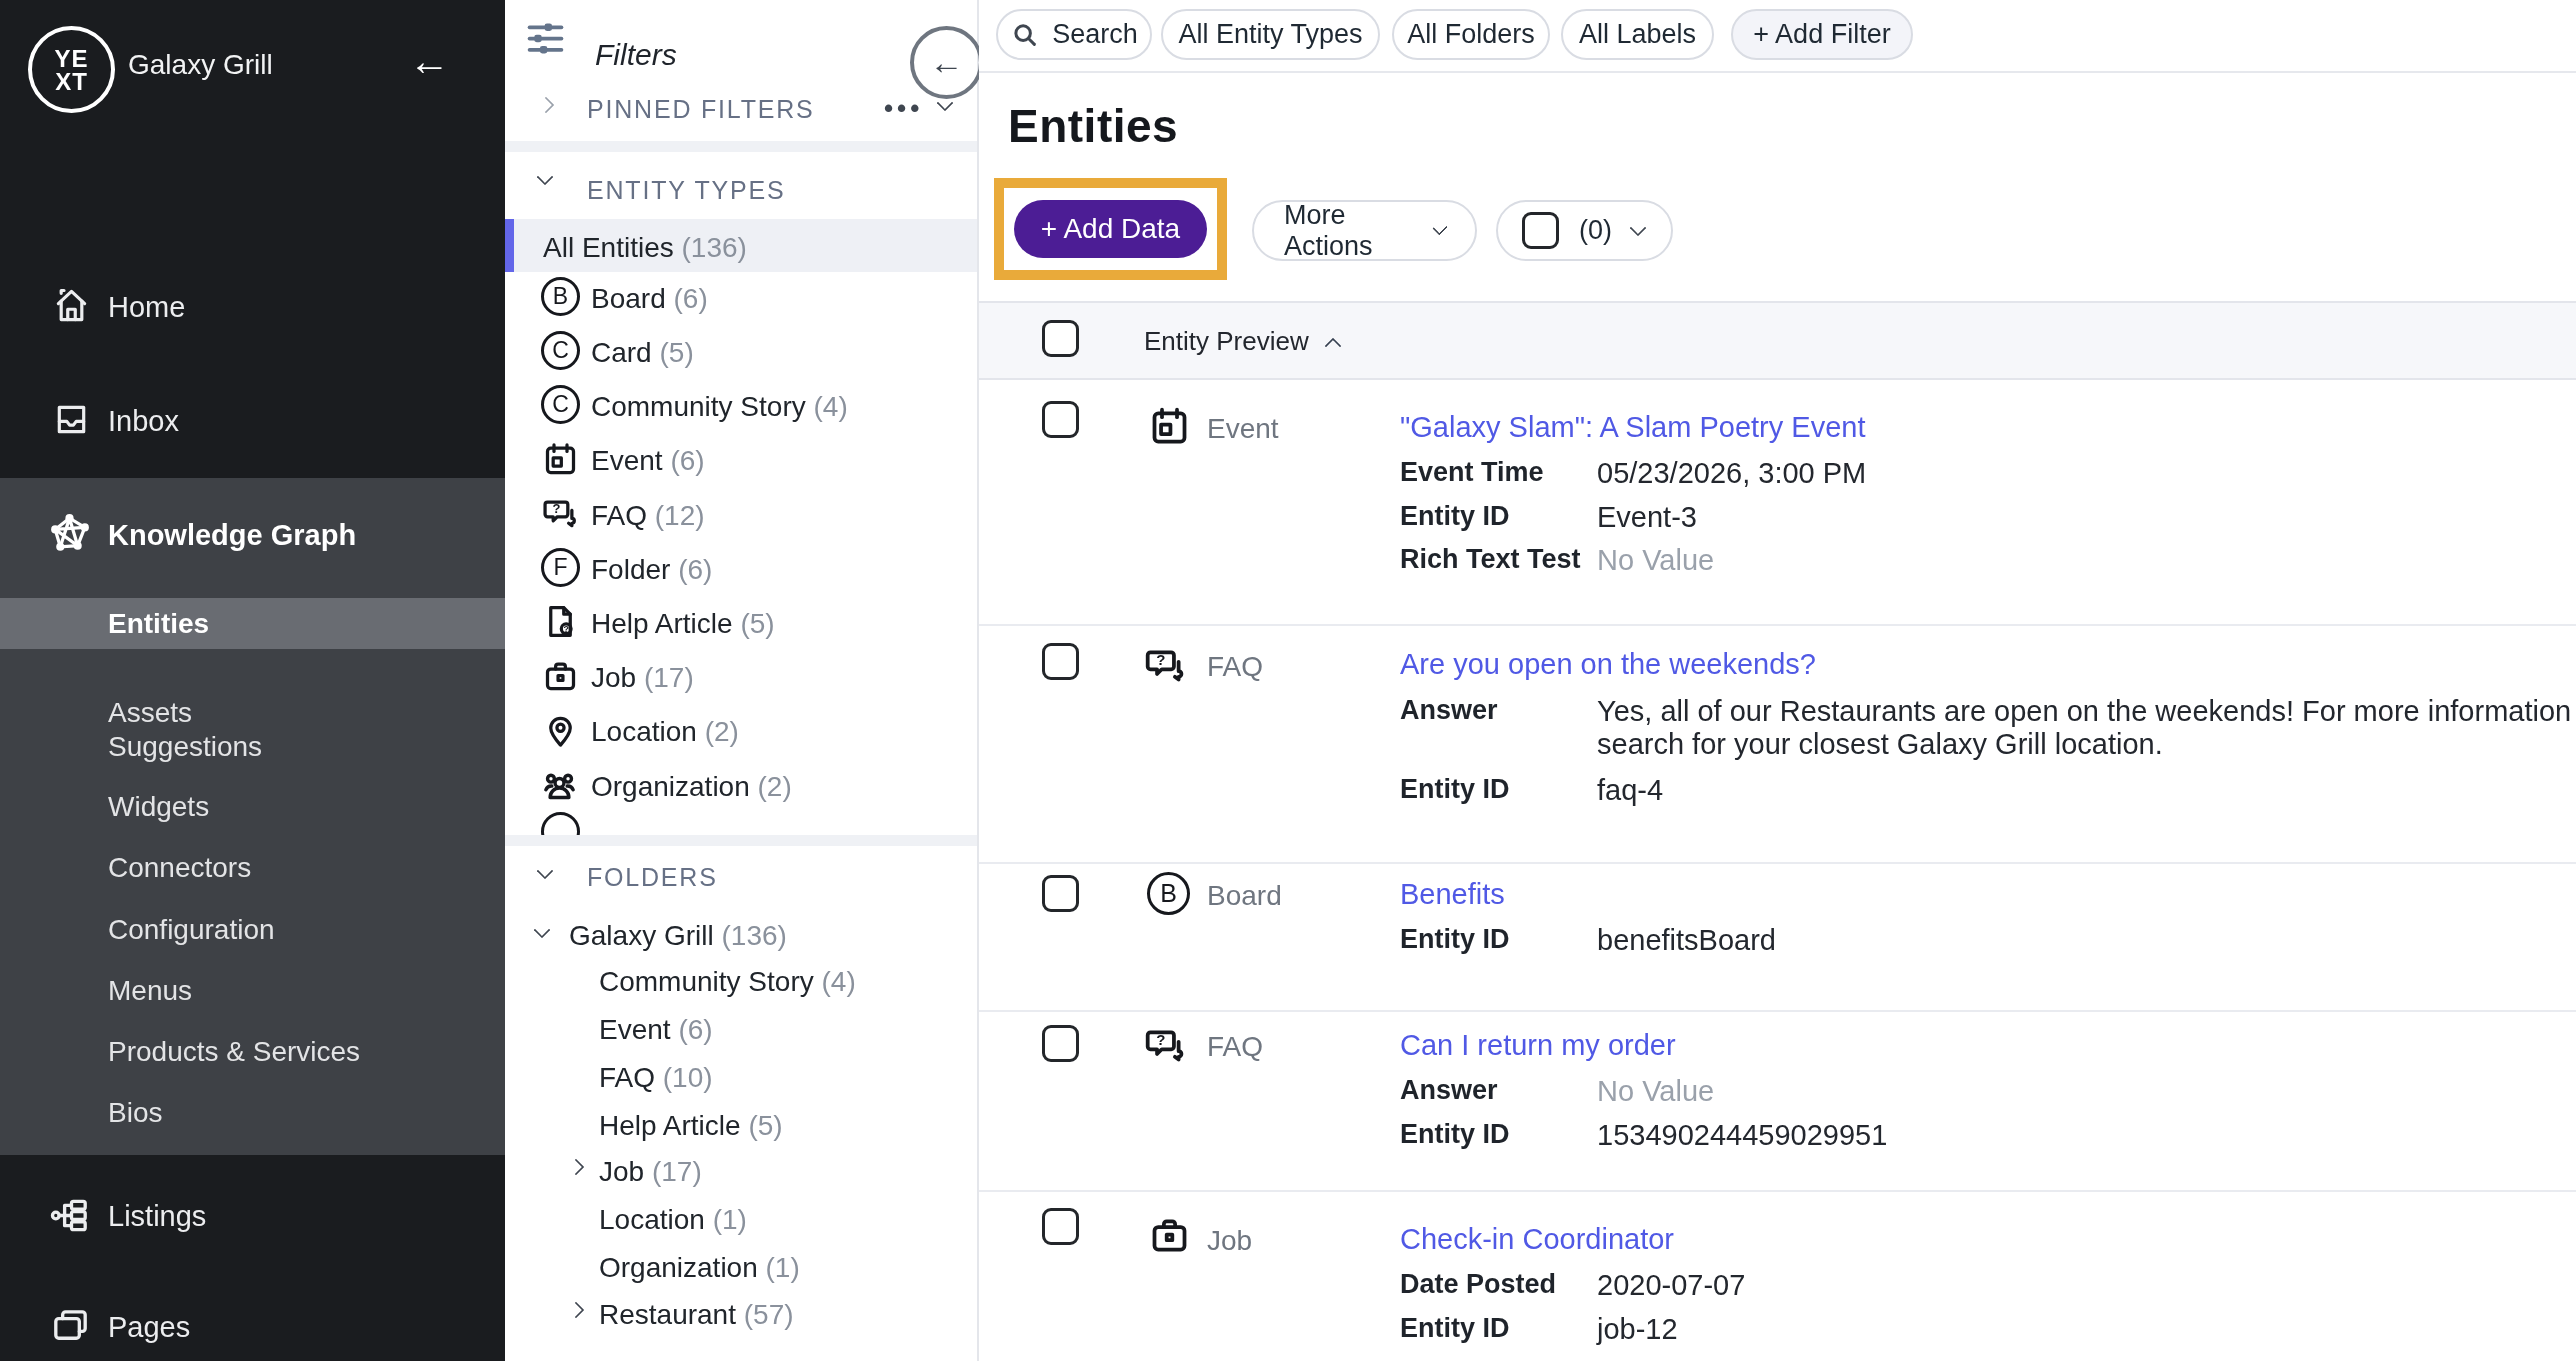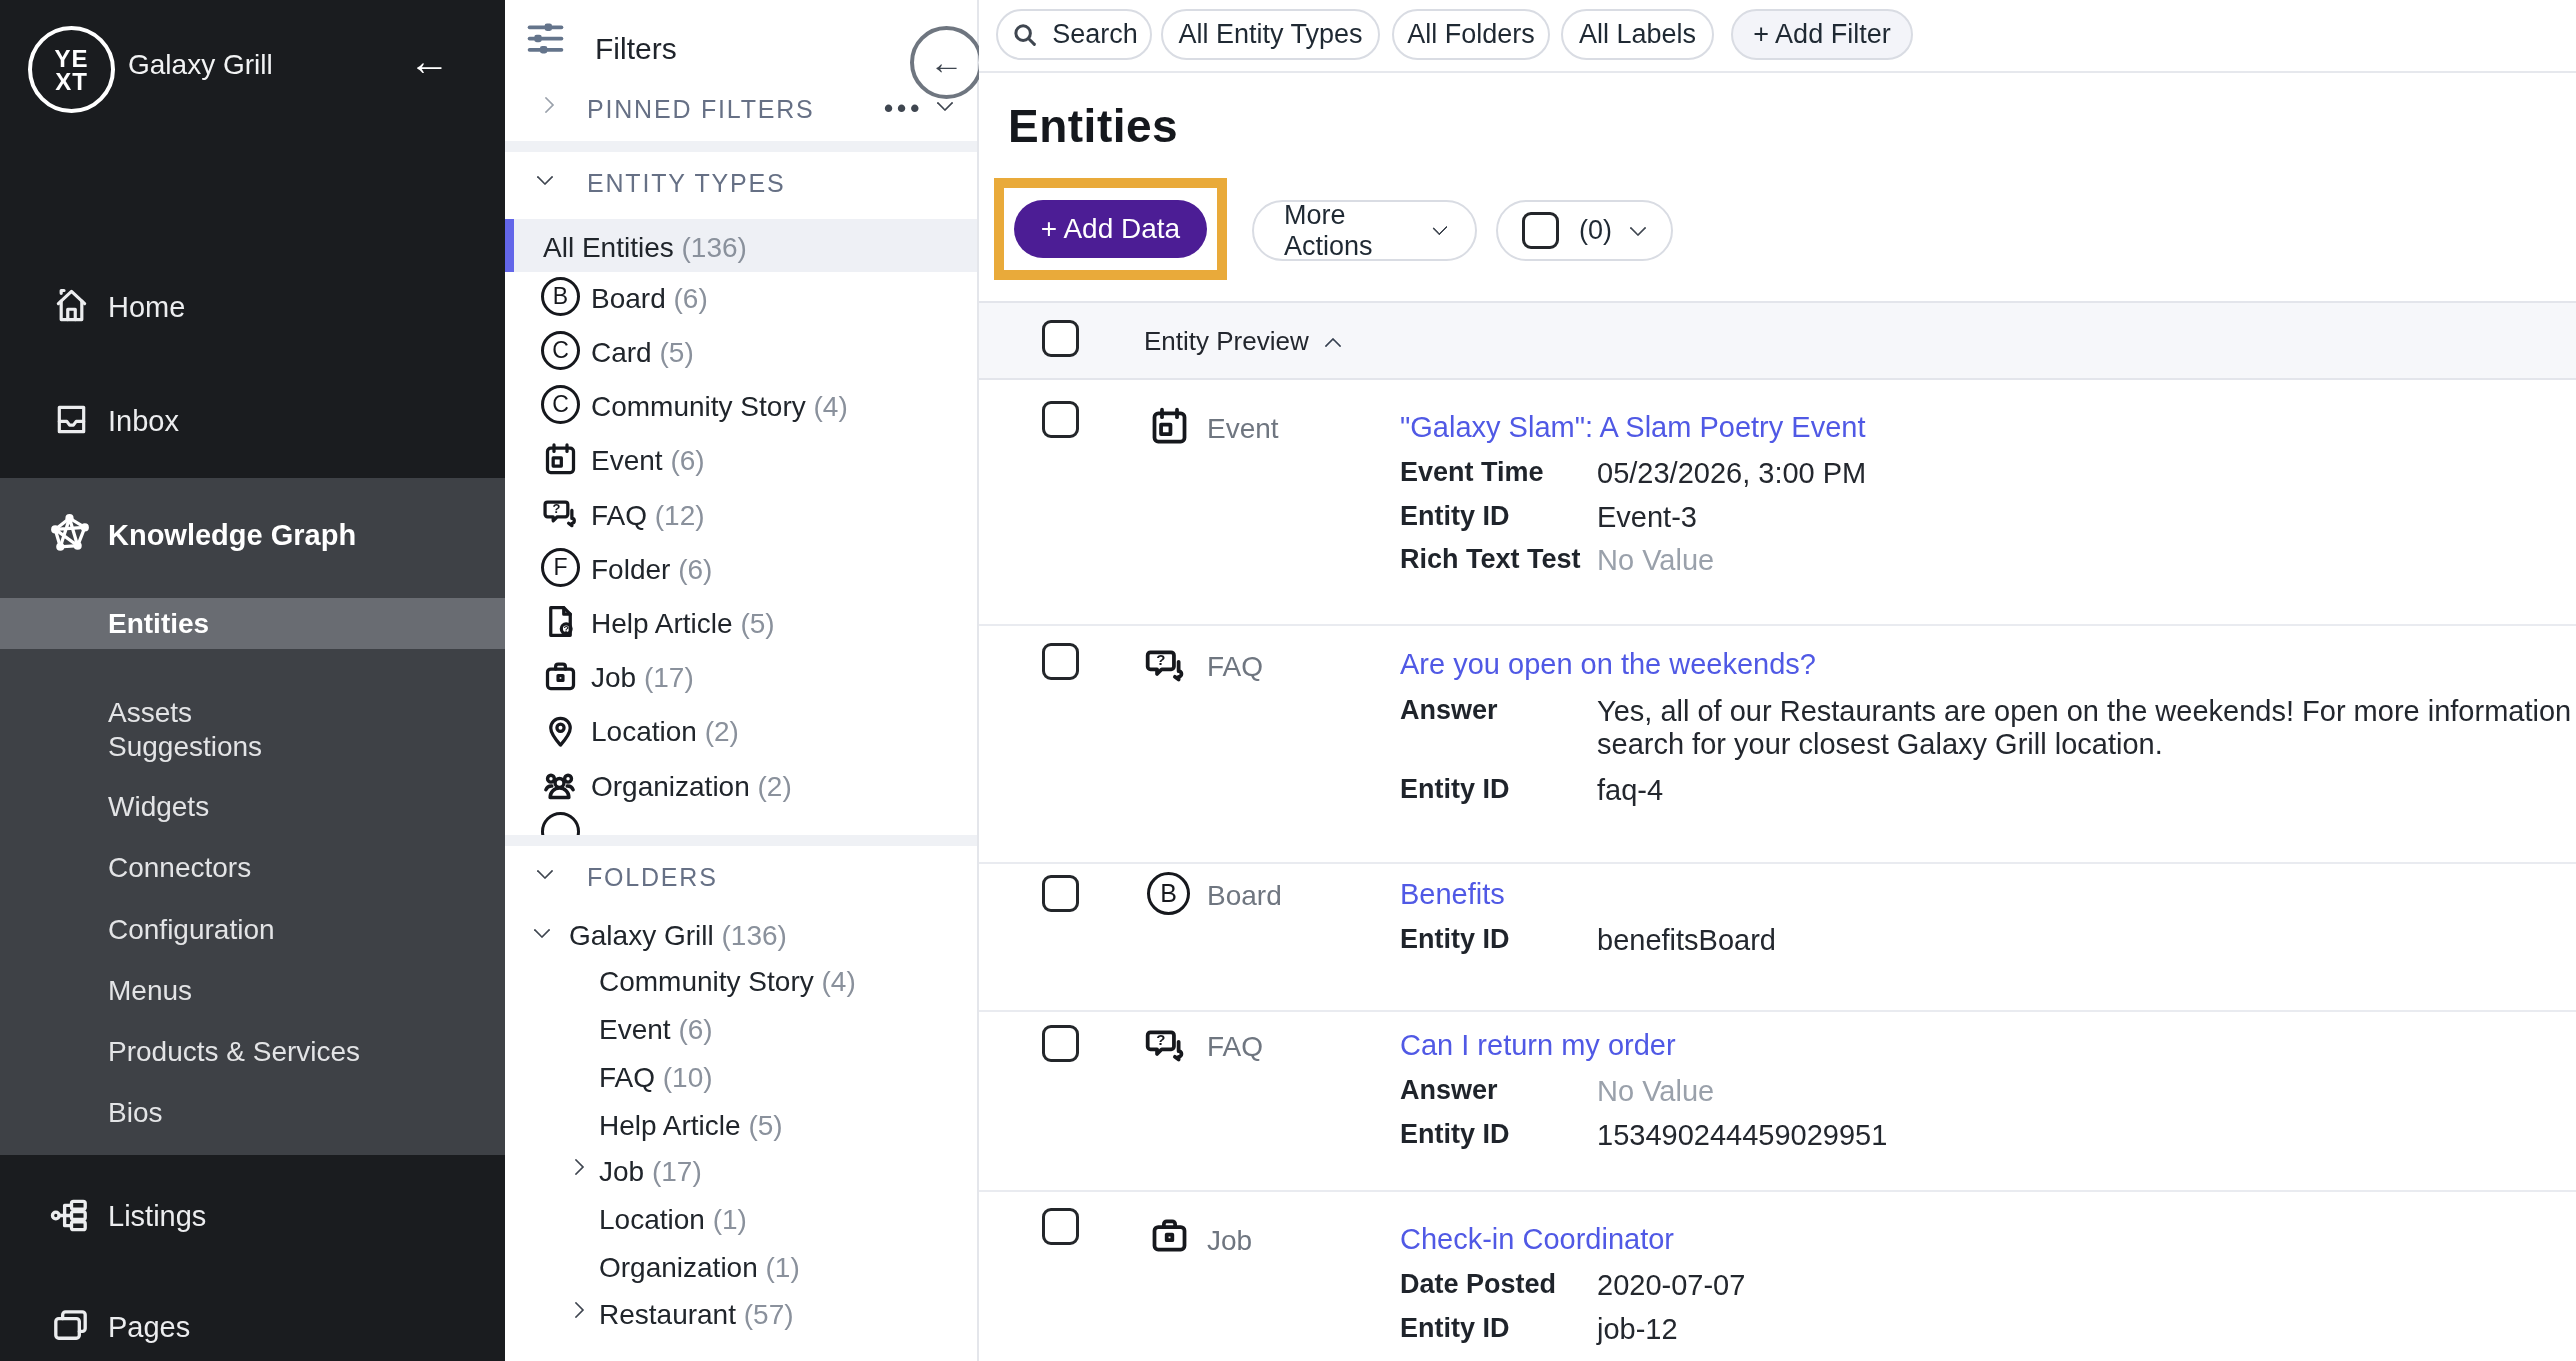--- a/index.html
+++ b/index.html
@@ -160,34 +160,34 @@
             <line x1="3.5" y1="12" x2="20.5" y2="12"></line>
             <line x1="3.5" y1="18" x2="20.5" y2="18"></line>
         </g>
         <g fill="#64748B" stroke="none">
           <rect x="11.5" y="4" width="4" height="4" rx="1.3"></rect>
             <rect x="6" y="10" width="4" height="4" rx="1.3"></rect>
             <rect x="9" y="16" width="4" height="4" rx="1.3"></rect>
         </g>
       </svg>
     </div>
-    <div class="abs ftitle" style="left:90px;top:32px;">Filters</div>
+    <div class="abs ftitle" style="left:90px;top:38px;font-style:italic;">Filters</div>
     <div class="abs back-circle">
       <span>←</span>
     </div>
 
     <span class="abs chev sm right" style="left:35px;top:99px;color:#9AA1AB;"></span>
     <div class="abs sect-head" style="left:82px;top:95px;">PINNED FILTERS</div>
     <div class="abs dots" style="left:379px;top:93px;">•••</div>
     <span class="abs chev sm down" style="left:434px;top:97px;color:#3F4650;"></span>
 
     <div class="abs band" style="top:141px;"></div>
 
     <span class="abs chev sm down" style="left:34px;top:171px;color:#3F4650;"></span>
-    <div class="abs sect-head" style="left:82px;top:169px;">ENTITY TYPES</div>
+    <div class="abs sect-head" style="left:82px;top:176px;">ENTITY TYPES</div>
 
     <div class="abs sel-row"></div>
     <div class="abs sel-bar"></div>
     <div class="abs etype-row" style="left:38px;top:232px;">
       <span>All Entities</span>
       <span class="count">(136)</span>
     </div>
 
     <div class="abs badge-circle" style="left:36px;top:277px;">
         <span>B</span>

